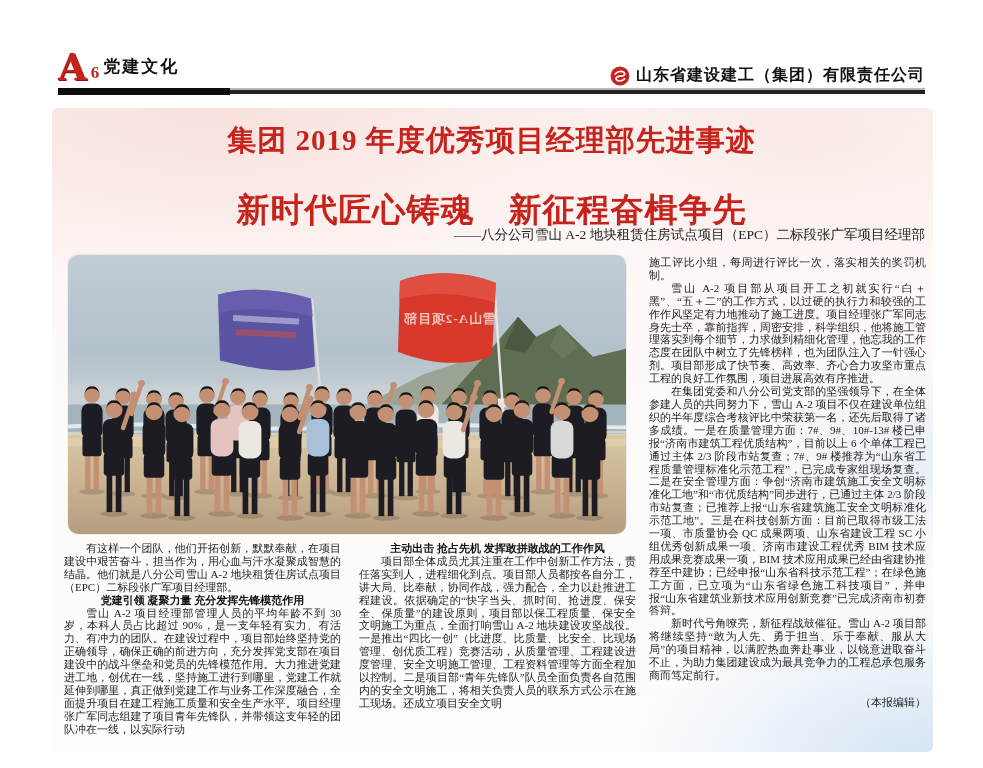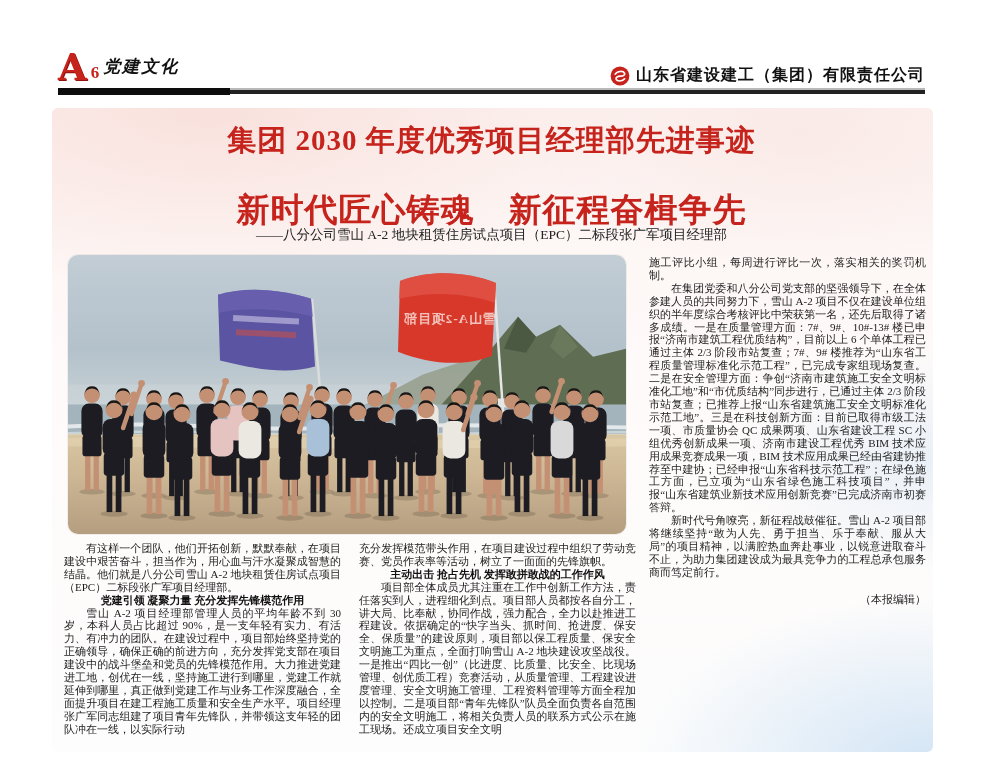--- a/index.html
+++ b/index.html
@@ -10,21 +10,21 @@
   }
   
   .header{position:absolute; left:58px; right:58px; top:52px; height:40px;}
   .brand{position:absolute; left:0; top:0; display:flex; align-items:flex-end; gap:4px;}
   .edition-a{
     color:#c5231c; font-weight:900; font-size:37px; line-height:30px;
     font-family:"DejaVu Serif","Liberation Serif",serif;
     text-shadow:1px 1px 0 #8f1410;
   }
   .pageno{color:#c5231c; font-weight:700; font-size:17px; line-height:17px; margin-bottom:1px;}
-  .section{color:#111; font-weight:700; font-size:17px; line-height:17px; letter-spacing:2px; margin-bottom:7px;font-style:italic;}
+  .section{color:#111; font-weight:700; font-size:17px; line-height:17px; letter-spacing:2px; margin-bottom:7px;}
   .masthead{position:absolute; right:0; bottom:6px; display:flex; align-items:center; gap:6px;margin-top:8px;}
   .masthead .name{font-weight:700; font-size:16px; letter-spacing:1px; color:#111;}
   .logo-circ{width:20px; height:20px;}
   .header-rule{position:absolute; left:0; right:0; top:38px; height:4px; background:#222;
     box-shadow:0 -2px 0 #b9b9b9;}
   .header-rule-thick{position:absolute; left:0; top:36px; width:172px; height:7px; background:#0d0d0d;}
   
   .content-bg{
     position:absolute; left:52px; right:50px; top:108px; bottom:16px; border-radius:6px;
     background:
@@ -35,21 +35,21 @@
       linear-gradient(180deg,#fcf3f1 0%, #fefaf9 40%, #fdfdfd 100%);
   }
   .corner-arc{position:absolute; right:-70px; bottom:-120px; width:260px; height:260px;
     border-radius:50%; border:3px solid rgba(150,190,228,.45); border-left-color:transparent; border-top-color:transparent;
     transform:rotate(18deg);}
   
   .kicker{position:absolute; left:58px; right:58px; top:121px; text-align:center;
     color:#c5231c; font-weight:900; font-size:29px; letter-spacing:1px; margin:0;}
   .mainline{position:absolute; left:58px; right:58px; top:176px; text-align:center;
     color:#c5231c; font-weight:900; font-size:33px; letter-spacing:1px; margin:12px;}
-  .byline{position:absolute; left:58px; right:58px; top:226px; text-align:center;
+  .byline{position:absolute; left:58px; right:58px; top:226px; text-align:right;
     color:#222; font-size:13.5px; font-weight:500;}
   
   .photo{position:absolute; left:68px; top:255px; width:558px; height:279px;
     border-radius:10px; overflow:hidden; box-shadow:0 0 0 1px rgba(0,0,0,.05);}
   .photo svg{display:block; width:100%; height:100%;}
   
   .col{position:absolute; font-size:11px; line-height:12.9px; text-align:justify; color:#1c1c1c;}
   .col p{margin:0;}
   .col .indent{text-indent:2em;}
   .col .colhead{font-weight:700; text-align:center; color:#111;}
@@ -76,21 +76,21 @@
       <svg class="logo-circ" viewBox="0 0 20 20">
         <circle cx="10" cy="10" r="9.4" fill="#c5231c"></circle>
         <path d="M5.2 8.2 C7 4.8 13.4 4.6 14.6 7.4 C15.4 9.4 12.6 10 10.4 10.2 C8 10.4 5.2 11 6.2 13.4 C7.2 15.6 12.6 15.6 14.6 12.8" fill="none" stroke="#fff" stroke-width="1.7" stroke-linecap="round"></path>
       </svg>
       <span class="name">山东省建设建工（集团）有限责任公司</span>
     </div>
     <div class="header-rule"></div>
     <div class="header-rule-thick"></div>
   </div>
 
-  <h1 class="kicker">集团 2030 年度优秀项目经理部先进事迹</h1>
+  <h1 class="kicker">集团 2019 年度优秀项目经理部先进事迹</h1>
   <h2 class="mainline">新时代匠心铸魂　新征程奋楫争先</h2>
   <div class="byline">——八分公司雪山 A-2 地块租赁住房试点项目（EPC）二标段张广军项目经理部</div>
 
   <div class="photo">
     <svg viewBox="0 0 558 280" preserveAspectRatio="none">
       <defs>
         <linearGradient id="sky" x1="0" y1="0" x2="0" y2="1">
           <stop offset="0" stop-color="#c2cdd5"></stop>
             <stop offset="0.6" stop-color="#b3c1cb"></stop>
             <stop offset="1" stop-color="#c9d2d5"></stop>
@@ -461,25 +461,25 @@
     </svg>
   </div>
 
   <div class="col col1">
     <p class="indent">有这样一个团队，他们开拓创新，默默奉献，在项目建设中艰苦奋斗，担当作为，用心血与汗水凝聚成智慧的结晶。他们就是八分公司雪山 A-2 地块租赁住房试点项目（EPC）二标段张广军项目经理部。</p>
     <p class="colhead">党建引领 凝聚力量 充分发挥先锋模范作用</p>
     <p class="indent">雪山 A-2 项目经理部管理人员的平均年龄不到 30 岁，本科人员占比超过 90%，是一支年轻有实力、有活力、有冲力的团队。在建设过程中，项目部始终坚持党的正确领导，确保正确的前进方向，充分发挥党支部在项目建设中的战斗堡垒和党员的先锋模范作用。大力推进党建进工地，创优在一线，坚持施工进行到哪里，党建工作就延伸到哪里，真正做到党建工作与业务工作深度融合，全面提升项目在建工程施工质量和安全生产水平。项目经理张广军同志组建了项目青年先锋队，并带领这支年轻的团队冲在一线，以实际行动</p>
   </div>
 
   <div class="col col2">
-    <p>充分发挥模范带头作用，在项目建设过程中组织了劳动竞赛、党员作表率等活动，树立了一面面的先锋旗帜。</p>
     <p class="colhead">主动出击 抢占先机 发挥敢拼敢战的工作作风</p>
     <p class="indent">项目部全体成员尤其注重在工作中创新工作方法，责任落实到人，进程细化到点。项目部人员都按各自分工，讲大局、比奉献，协同作战，强力配合，全力以赴推进工程建设。依据确定的“快字当头、抓时间、抢进度、保安全、保质量”的建设原则，项目部以保工程质量、保安全文明施工为重点，全面打响雪山 A-2 地块建设攻坚战役。一是推出“四比一创”（比进度、比质量、比安全、比现场管理、创优质工程）竞赛活动，从质量管理、工程建设进度管理、安全文明施工管理、工程资料管理等方面全程加以控制。二是项目部“青年先锋队”队员全面负责各自范围内的安全文明施工，将相关负责人员的联系方式公示在施工现场。还成立项目安全文明</p>
   </div>
 
   <div class="col col3">
     <p>施工评比小组，每周进行评比一次，落实相关的奖罚机制。</p>
+    <p class="indent">雪山 A-2 项目部从项目开工之初就实行“白＋黑”、“五＋二”的工作方式，以过硬的执行力和较强的工作作风坚定有力地推动了施工进度。项目经理张广军同志身先士卒，靠前指挥，周密安排，科学组织，他将施工管理落实到每个细节，力求做到精细化管理，他忘我的工作态度在团队中树立了先锋榜样，也为团队注入了一针强心剂。项目部形成了快节奏、高效率、齐心合力攻坚市重点工程的良好工作氛围，项目进展高效有序推进。</p>
     <p class="indent">在集团党委和八分公司党支部的坚强领导下，在全体参建人员的共同努力下，雪山 A-2 项目不仅在建设单位组织的半年度综合考核评比中荣获第一名，还先后取得了诸多成绩。一是在质量管理方面：7#、9#、10#-13# 楼已申报“济南市建筑工程优质结构”，目前以上 6 个单体工程已通过主体 2/3 阶段市站复查；7#、9# 楼推荐为“山东省工程质量管理标准化示范工程”，已完成专家组现场复查。二是在安全管理方面：争创“济南市建筑施工安全文明标准化工地”和“市优质结构”同步进行，已通过主体 2/3 阶段市站复查；已推荐上报“山东省建筑施工安全文明标准化示范工地”。三是在科技创新方面：目前已取得市级工法一项、市质量协会 QC 成果两项、山东省建设工程 SC 小组优秀创新成果一项、济南市建设工程优秀 BIM 技术应用成果竞赛成果一项，BIM 技术应用成果已经由省建协推荐至中建协；已经申报“山东省科技示范工程”；在绿色施工方面，已立项为“山东省绿色施工科技项目”，并申报“山东省建筑业新技术应用创新竞赛”已完成济南市初赛答辩。</p>
     <p class="indent">新时代号角嘹亮，新征程战鼓催征。雪山 A-2 项目部将继续坚持“敢为人先、勇于担当、乐于奉献、服从大局”的项目精神，以满腔热血奔赴事业，以锐意进取奋斗不止，为助力集团建设成为最具竞争力的工程总承包服务商而笃定前行。</p>
     <p class="sign">（本报编辑）</p>
   </div>
 
 </div>
 
 </body></html>

